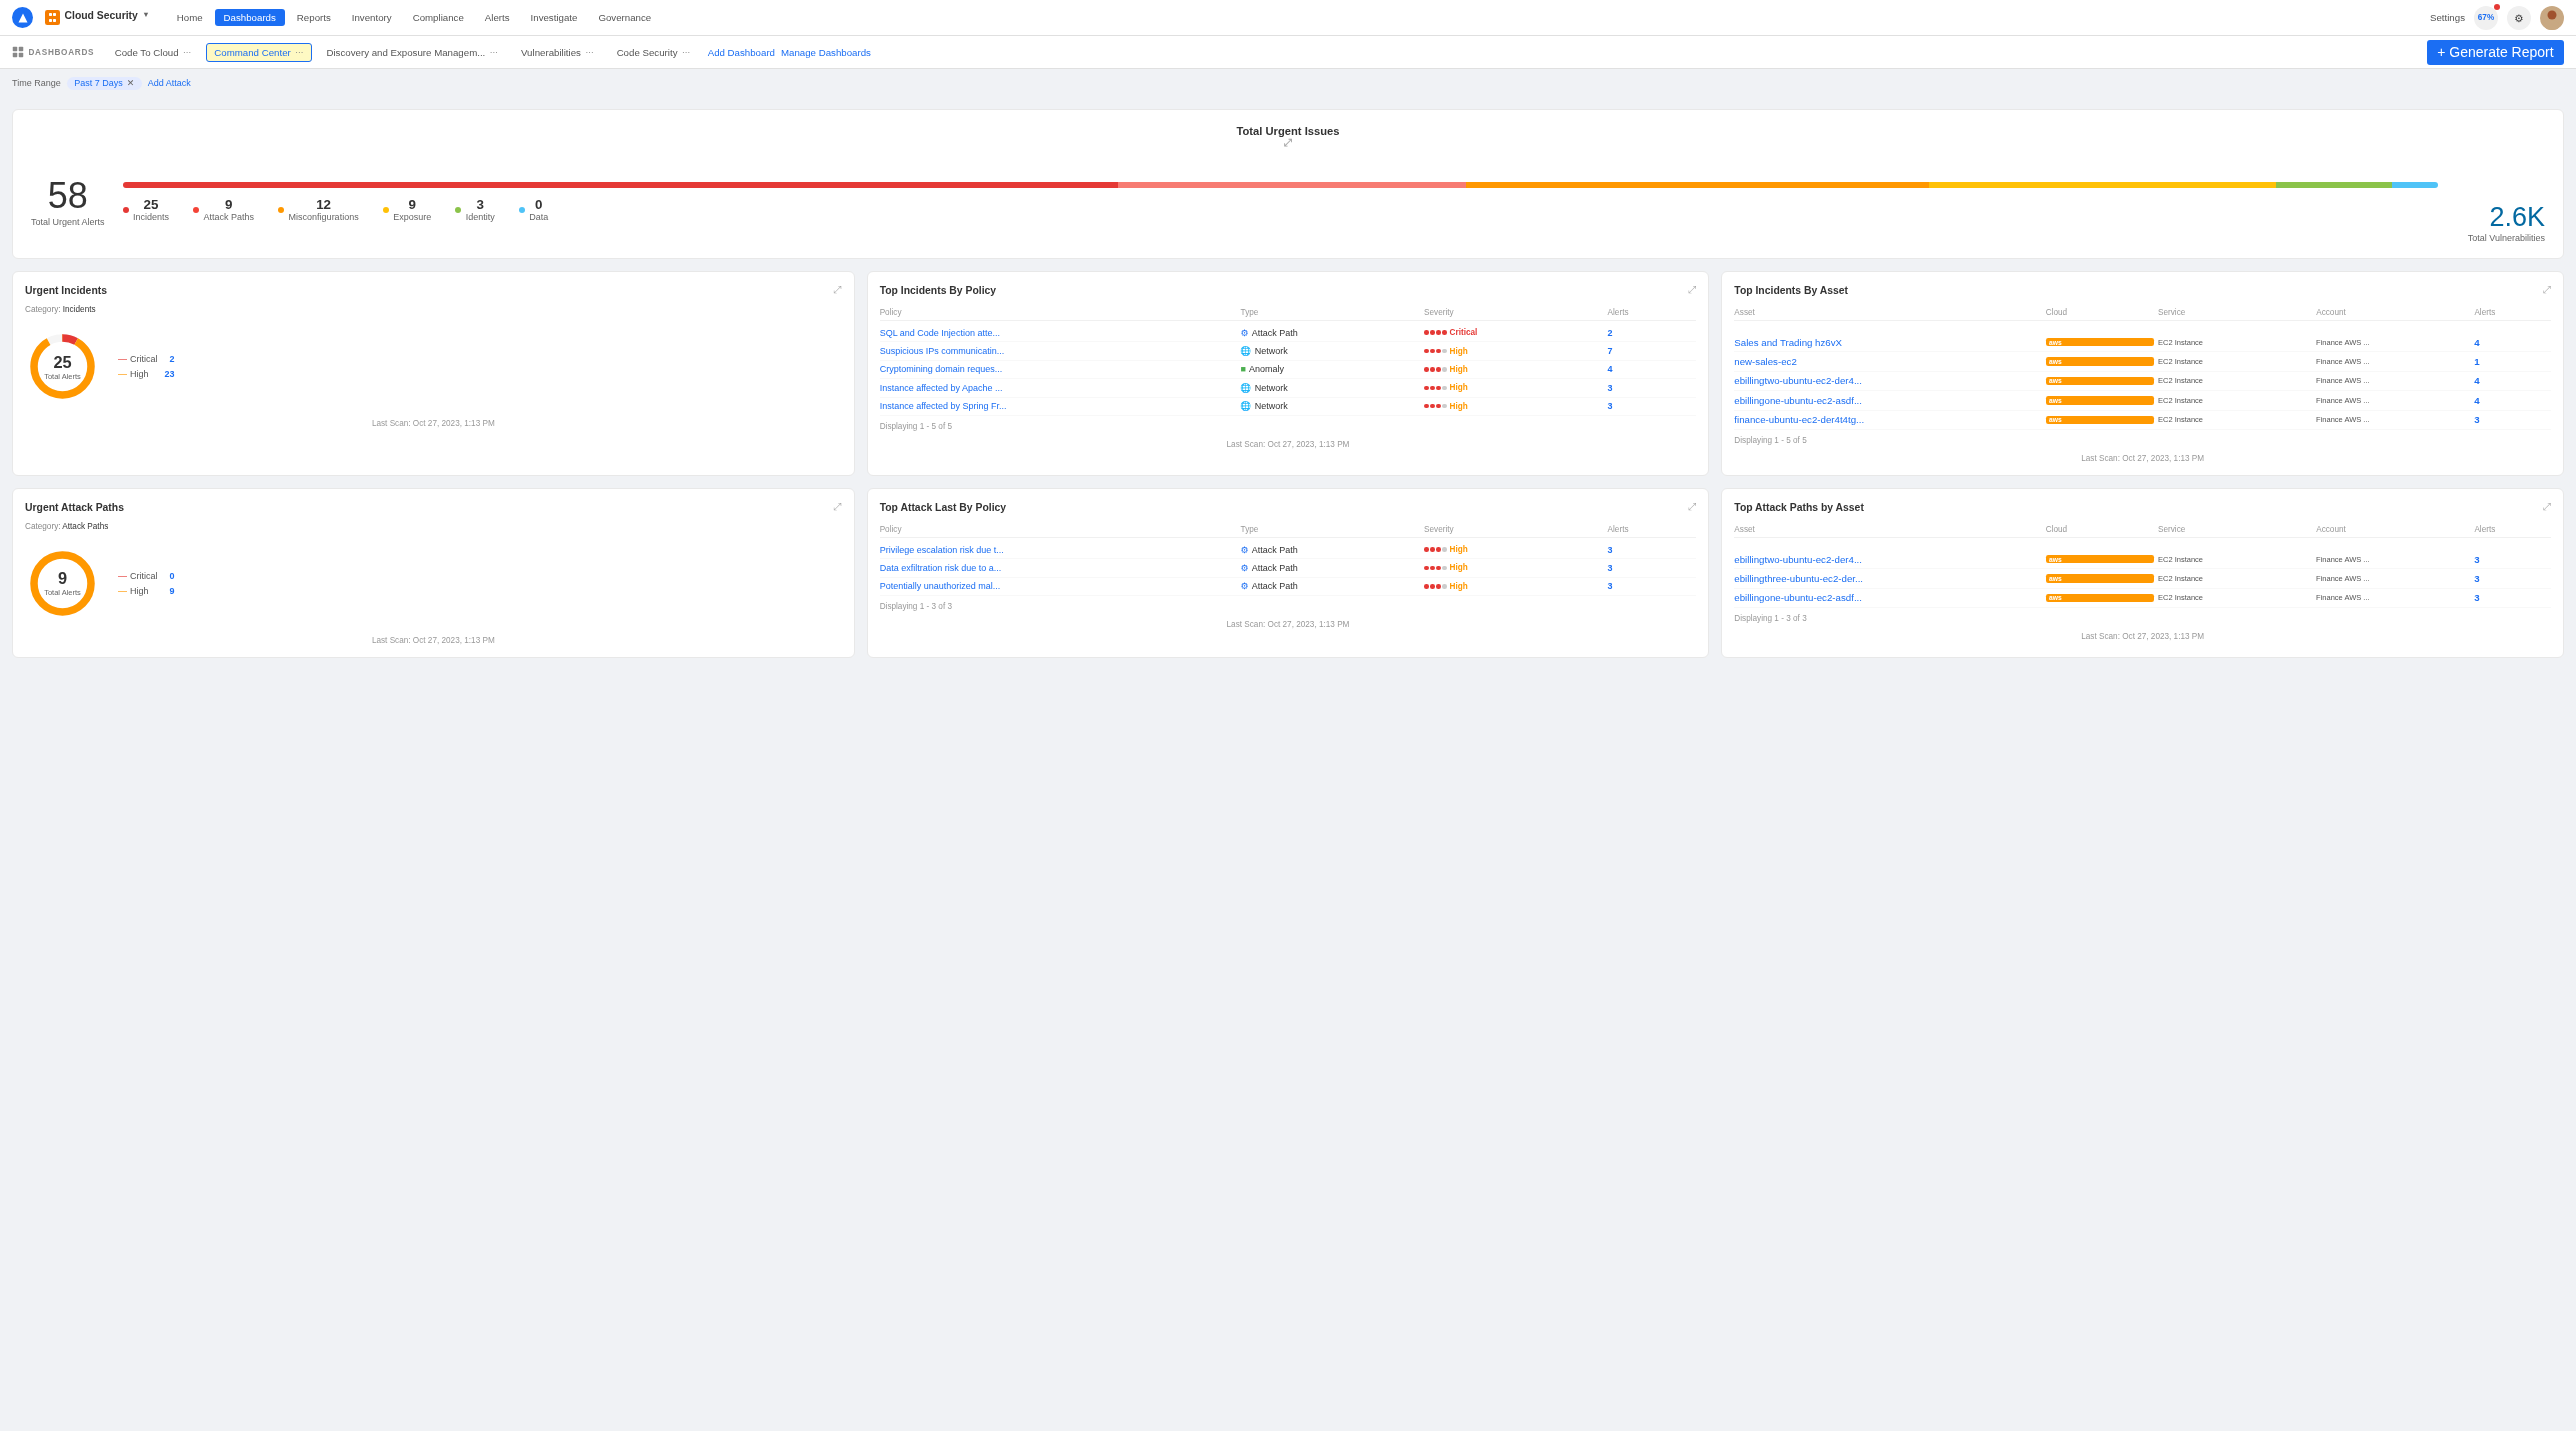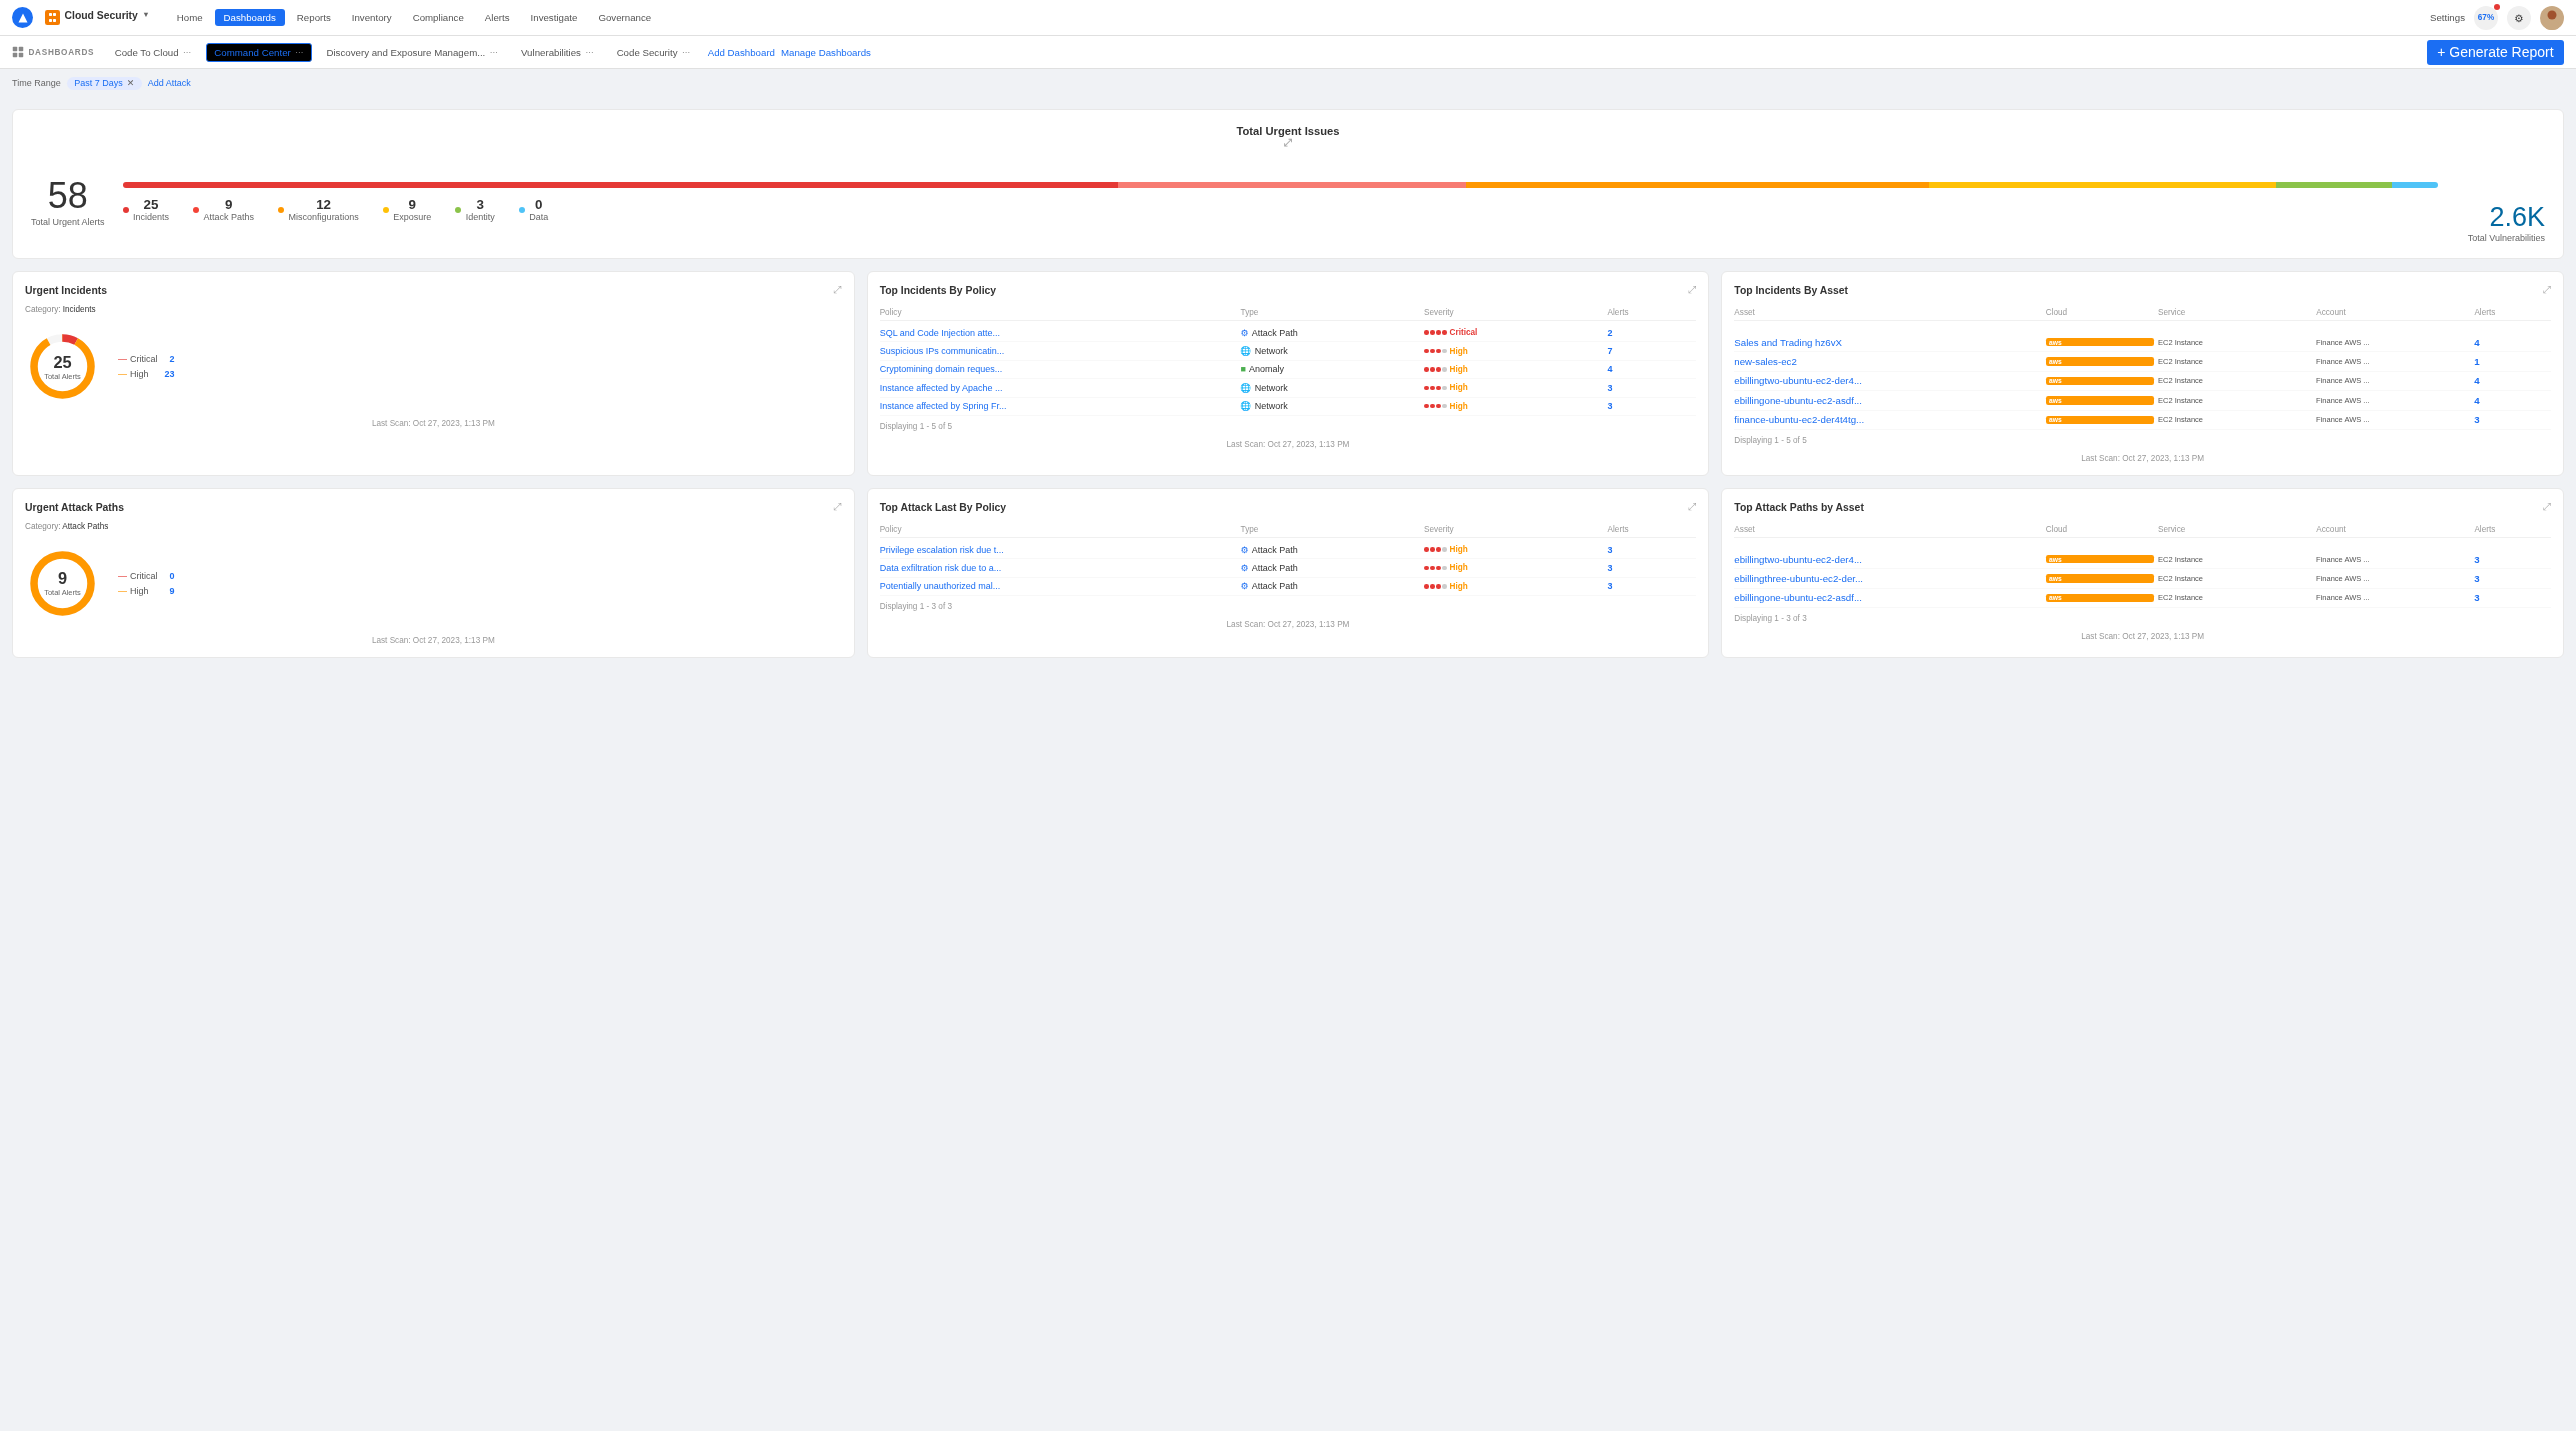--- a/index.html
+++ b/index.html
@@ -32,21 +32,21 @@
       background: #fff;
       border-bottom: 0.7px solid #e0e0e0;
       display: flex;
       align-items: center;
       padding: 0 12px;
       height: 33px;
       gap: 6px;
     }
     .dash-label { font-size: 8.2px; font-weight: 600; color: #888; letter-spacing: 0.7px; margin-right: 6px; display: flex; align-items: center; gap: 4.5px; }
     .dash-tab { display: flex; align-items: center; gap: 4.5px; padding: 3px 7.5px; border-radius: 3px; cursor: pointer; font-size: 9.7px; color: #555; border: 0.7px solid transparent; }
-    .dash-tab.active { border: 0.7px solid #1b6ef3; color: #1b6ef3; background: #000000; }
+    .dash-tab.active { border: 0.7px solid #1b6ef3; color: #1b6ef3; background: #fef9c3; }
     .dash-tab-dots { color: #888; font-size: 8.2px; }
     .dash-add { color: #1b6ef3; font-size: 9.7px; cursor: pointer; margin-left: 3px; }
     .dash-manage { color: #1b6ef3; font-size: 9.7px; cursor: pointer; }
     .generate-btn { margin-left: auto; background: #1b6ef3; color: white; border: none; border-radius: 3px; padding: 4.5px 10.4px; font-size: 14px; cursor: pointer; display: flex; align-items: center; gap: 4.5px; }
 
     
     .filter-bar {
       display: flex;
       align-items: center;
       padding: 7.5px 12px;

